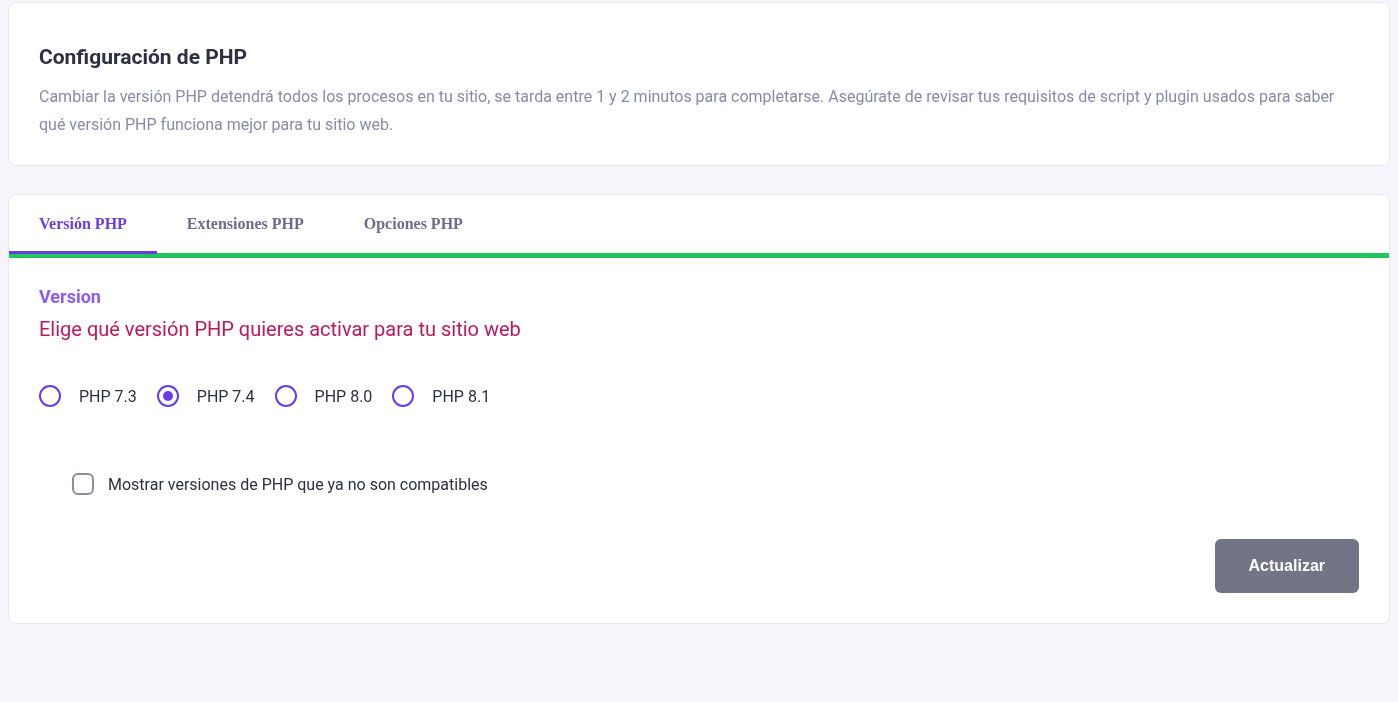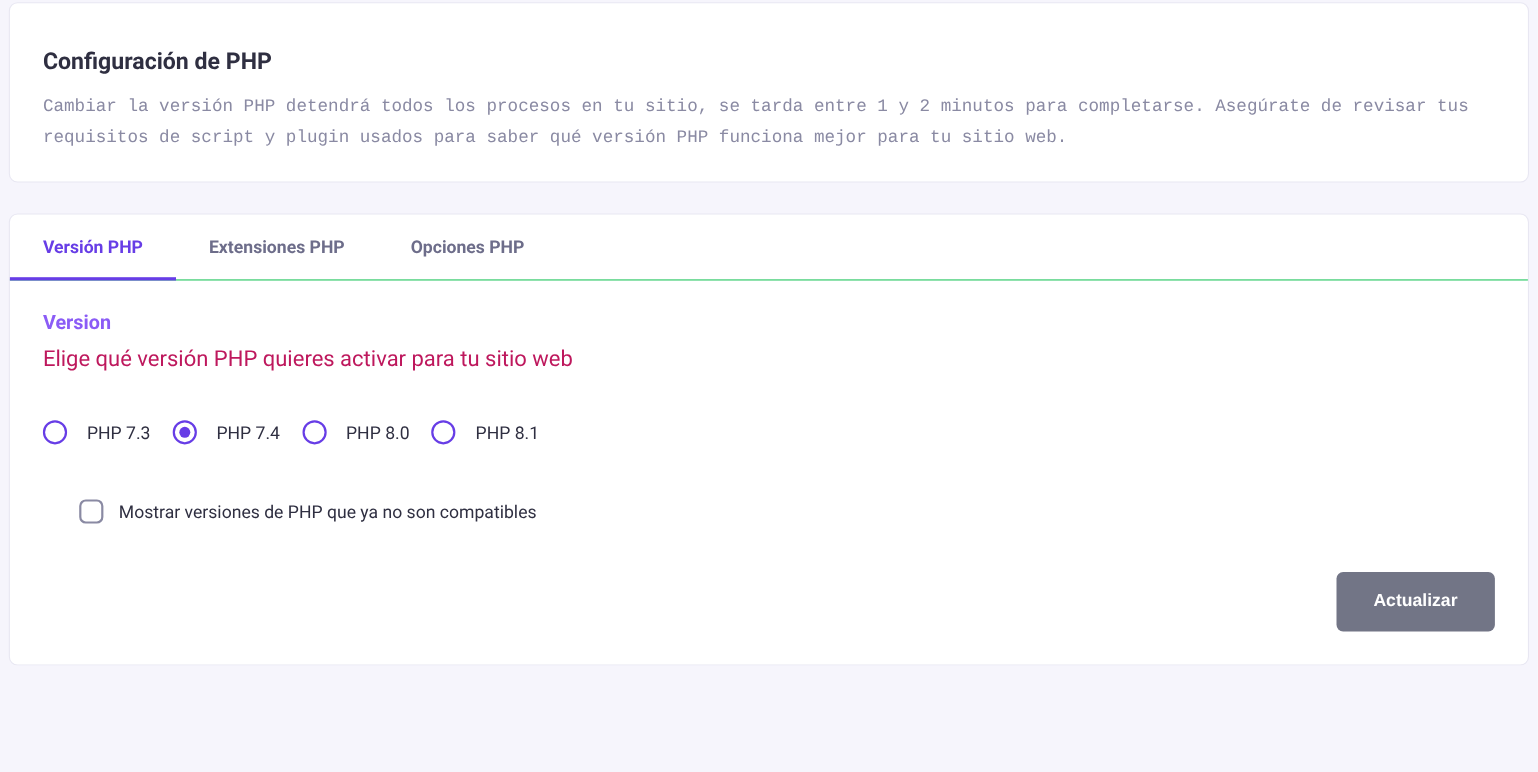--- a/index.html
+++ b/index.html
@@ -25,30 +25,30 @@
     font-size: 21px;
     font-weight: 700;
     color: #2f2f41;
     margin: 0 0 14px 0;
   }
   .header-desc {
     font-size: 16px;
     line-height: 1.75;
     color: #8a8aa3;
     margin: 0;
-    font-family: Liberation Mono, monospace;
   }
   .main-card {
     margin-top: 28px;
     margin-bottom: 0;
     padding: 0;
   }
   .tabs {
     display: flex;
-    border-bottom: 1px solid #22c55e;
+    border-bottom: 5px solid #22c55e;
+    font-family: Liberation Serif, serif;
   }
   .tab {
     padding: 20px 30px 18px 30px;
     font-size: 16px;
     font-weight: 700;
     color: #6d6d8a;
     cursor: pointer;
     border-bottom: 3px solid transparent;
     margin-bottom: -1px;
   }
@@ -100,21 +100,21 @@
   }
   .radio-item.selected .radio-dot { display: block; }
   .radio-label {
     font-size: 16px;
     color: #2f2f41;
   }
   .checkbox-row {
     display: flex;
     align-items: center;
     gap: 14px;
-    margin-top: 50px;
+    margin-top: 66px;
     cursor: pointer;
     padding-left: 33px;
   }
   .checkbox-box {
     width: 22px;
     height: 22px;
     border: 2px solid #8a8aa3;
     border-radius: 6px;
     flex-shrink: 0;
   }

